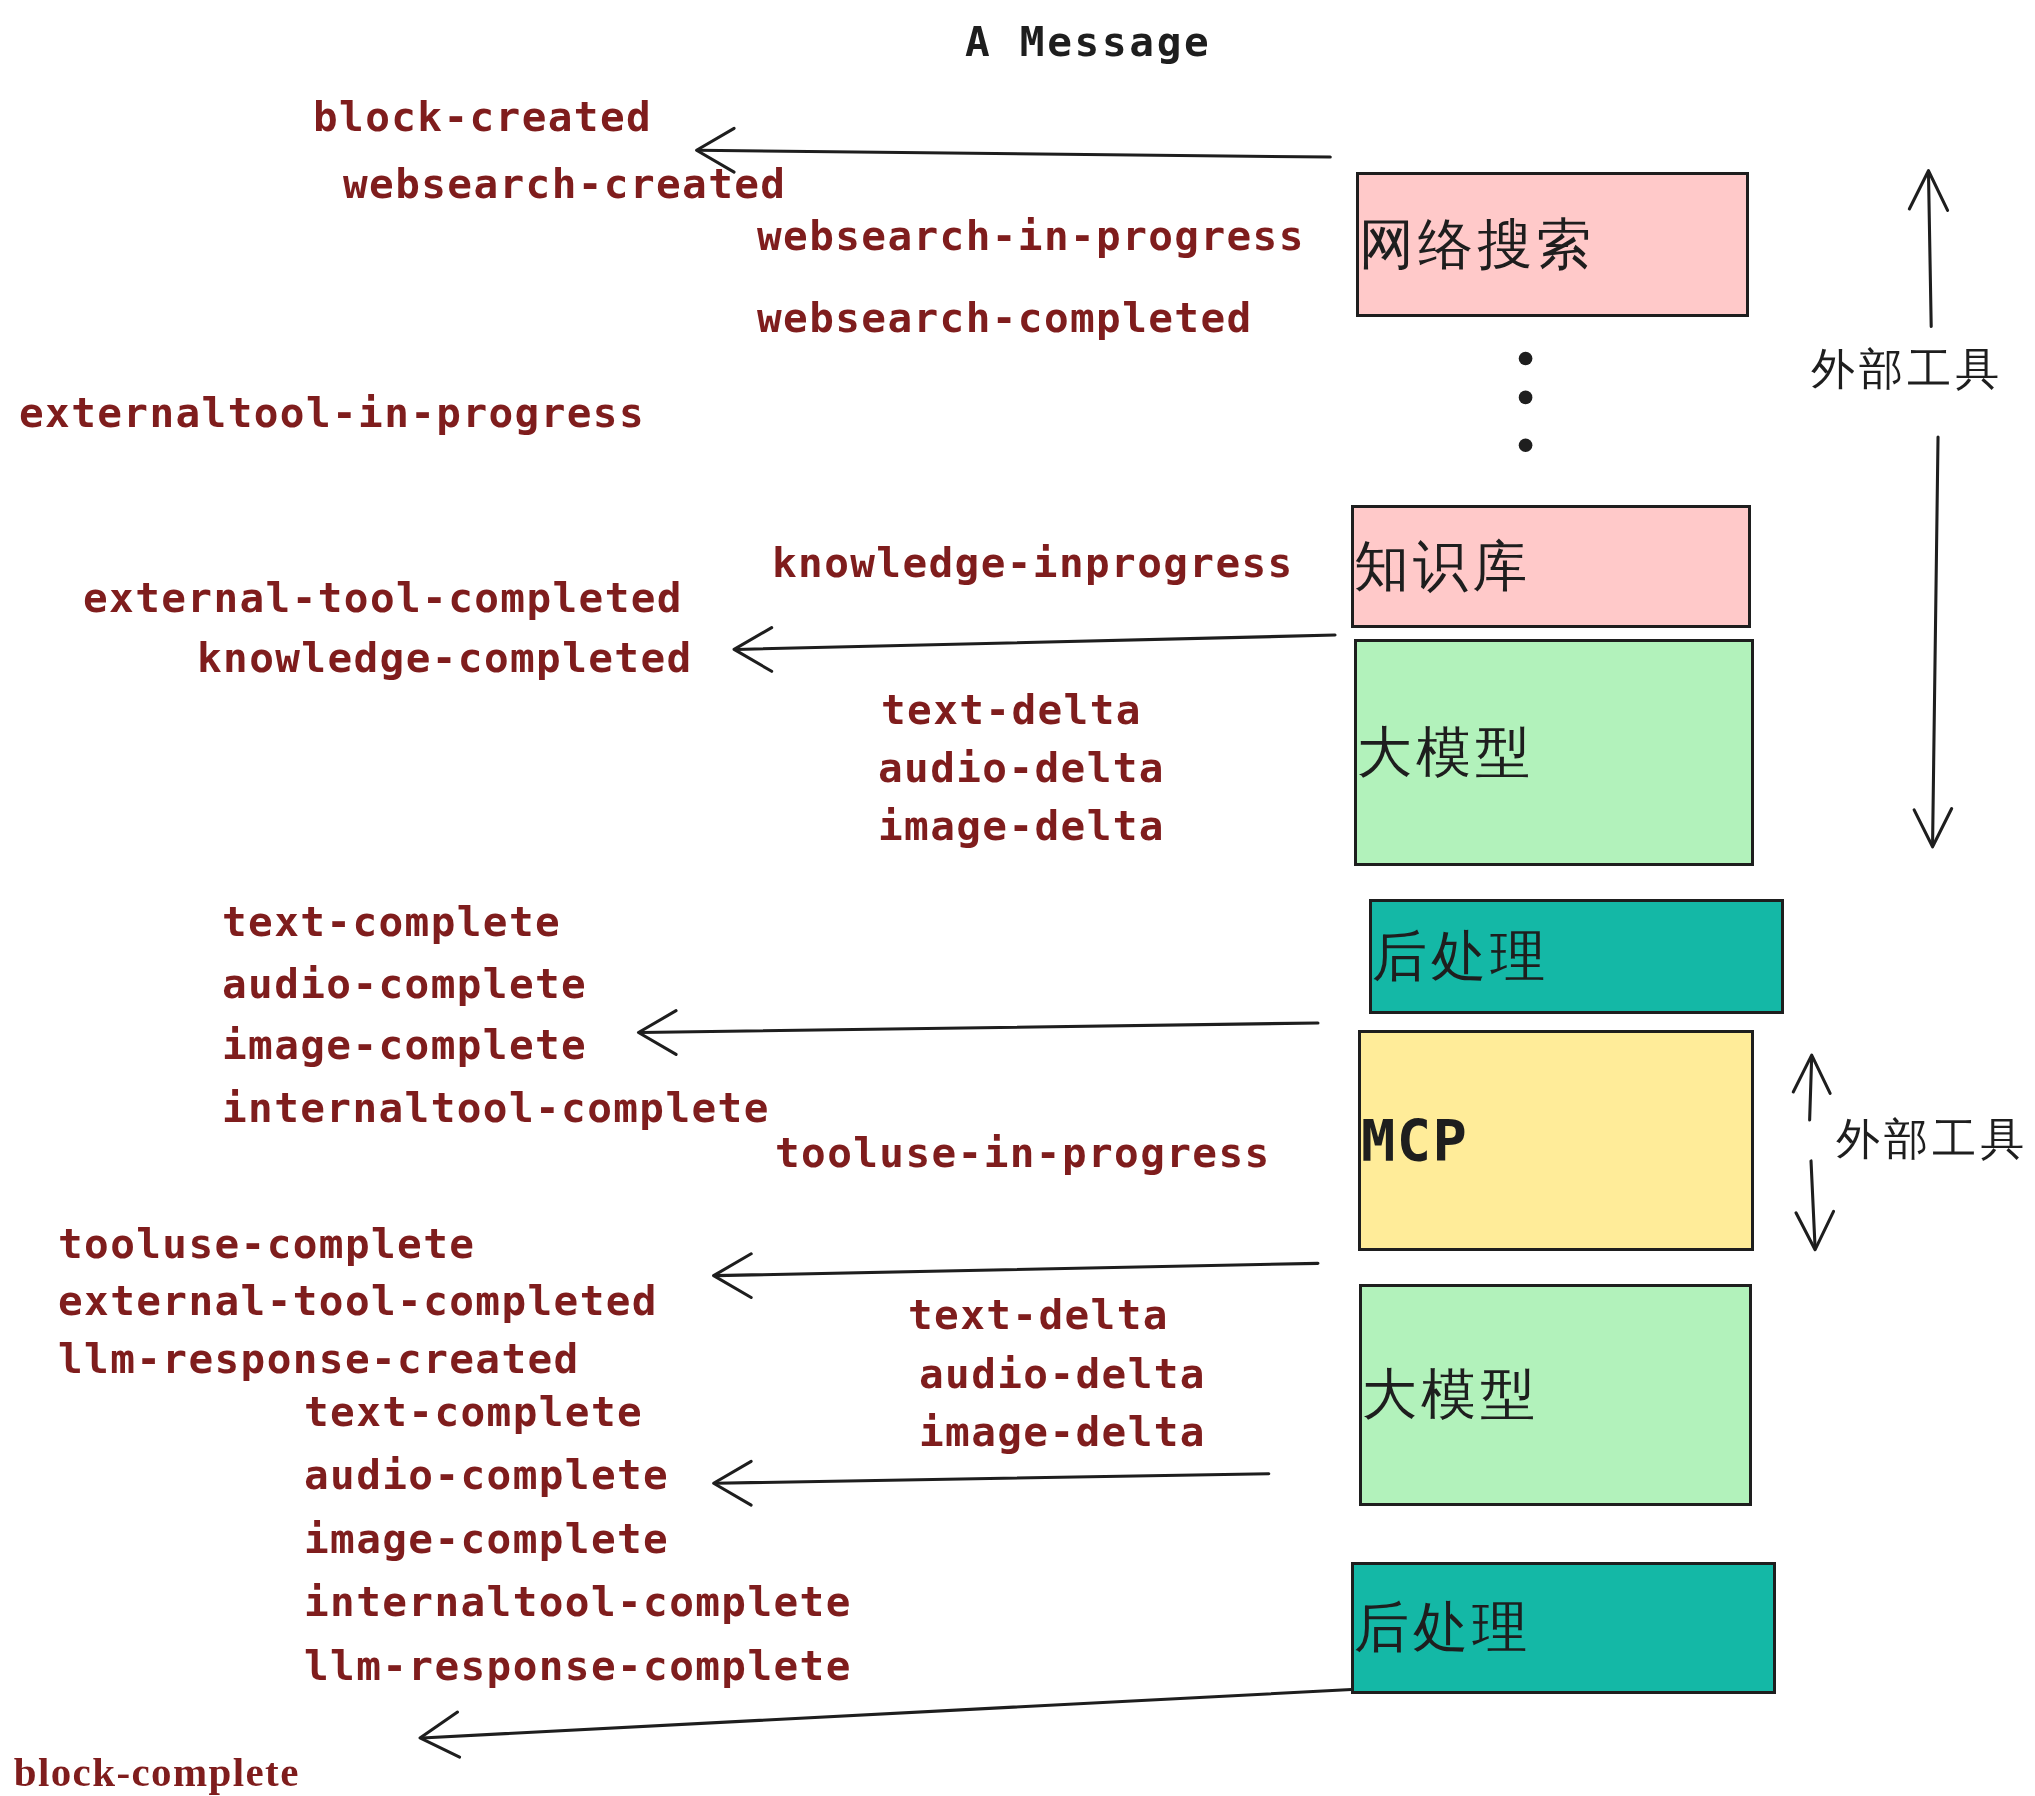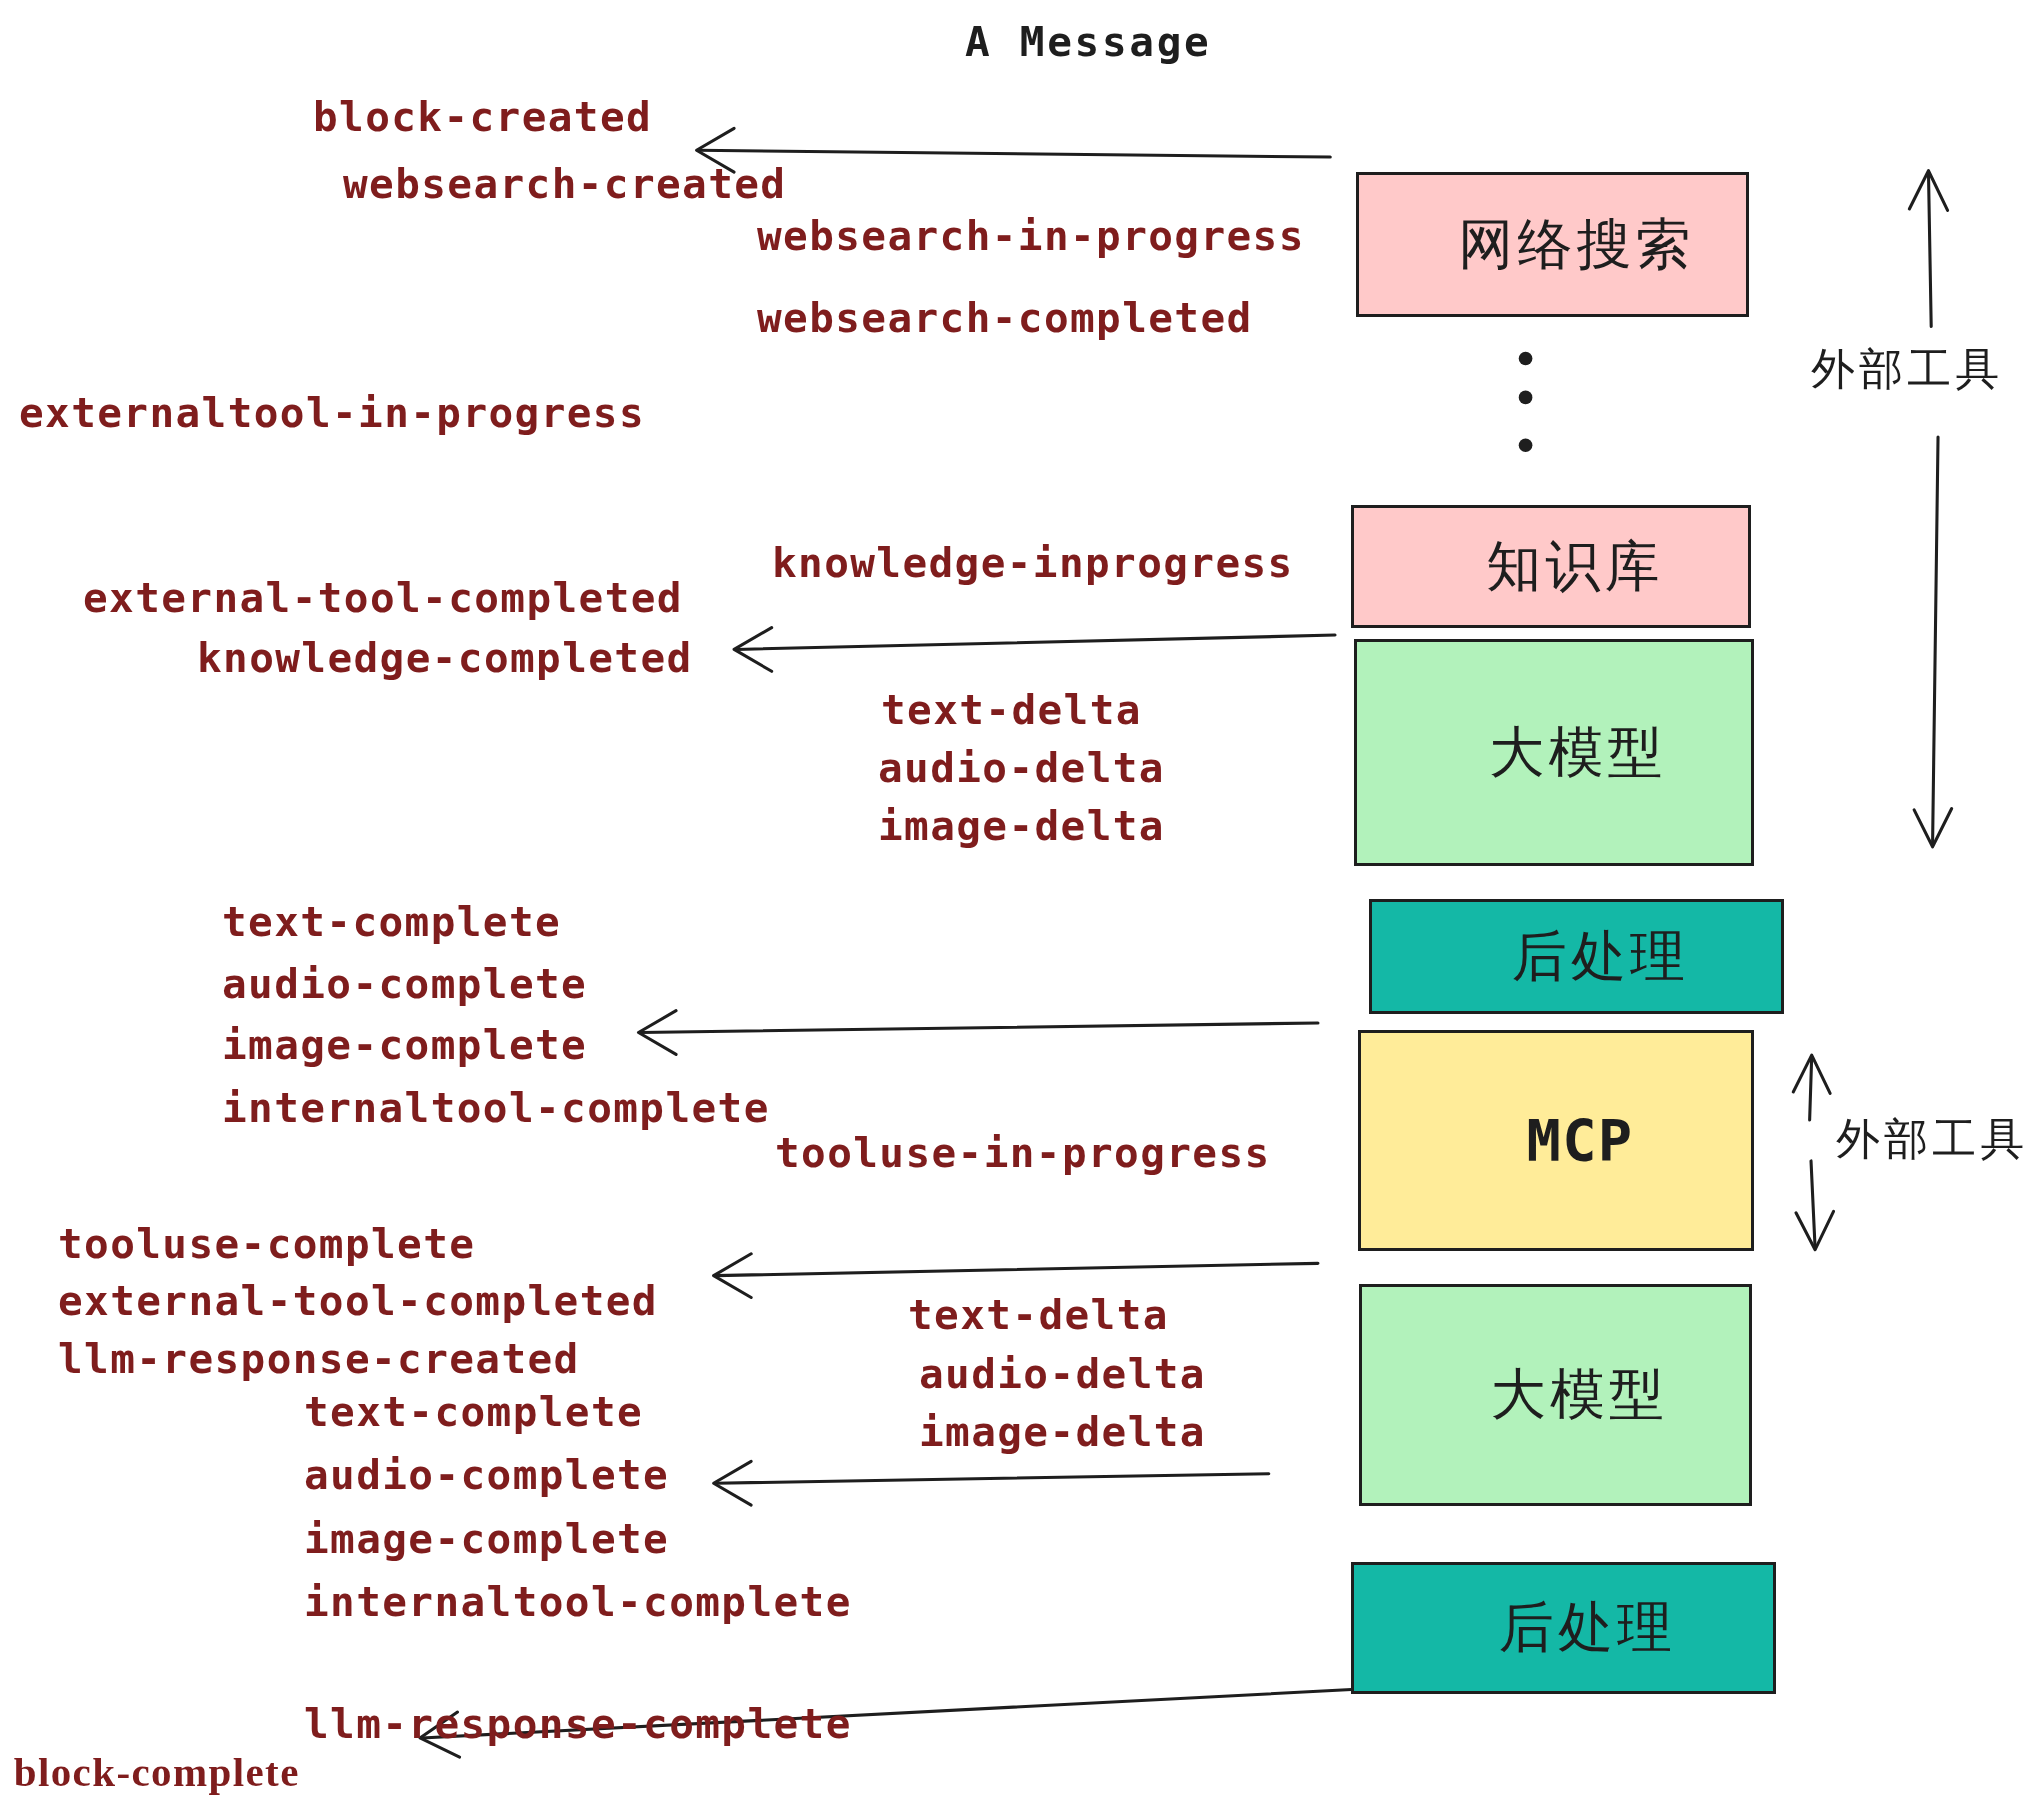--- a/index.html
+++ b/index.html
@@ -25,26 +25,25 @@
     transform:translateY(-50%);
     white-space:nowrap;
     color:#7f1d1d;
   }
   .box{
     position:absolute;
     box-sizing:border-box;
     border:3.4px solid #1e1e1e;
     display:flex;
     align-items:center;
-    justify-content:center;
+    justify-content:flex-start;
     font:500 55px "DejaVu Sans", "Liberation Sans", sans-serif;
     letter-spacing:4.1px;
     white-space:nowrap;
     color:#1e1e1e;
-    padding-left:48px;
   }
   .box.pink  {background:#ffc9c9;}
   .box.green {background:#b2f2bb;}
   .box.yellow{background:#ffec99;}
   .box.white {background:#14b8a6;}
   .box .mono{
     font:bold 57px "DejaVu Sans Mono", monospace;
     letter-spacing:1.4px;
   }
   .side-label{
@@ -182,18 +181,18 @@
   <span class="evt" style="left:58px;top:1359px;">llm-response-created</span>
 
   <span class="evt" style="left:908px;top:1315px;">text-delta</span>
   <span class="evt" style="left:919px;top:1374px;">audio-delta</span>
   <span class="evt" style="left:919px;top:1432px;">image-delta</span>
 
   <span class="evt" style="left:304px;top:1412px;">text-complete</span>
   <span class="evt" style="left:304px;top:1475px;">audio-complete</span>
   <span class="evt" style="left:304px;top:1539px;">image-complete</span>
   <span class="evt" style="left:304px;top:1602px;">internaltool-complete</span>
-  <span class="evt" style="left:304px;top:1724px;">llm-response-complete</span>
+  <span class="evt" style="left:304px;top:1666px;">llm-response-complete</span>
 
   <span class="evt" style="left:13.7px;top:1772px;font-family:Liberation Serif, serif;">block-complete</span>
 
 </div>
 
 
 </body></html>

